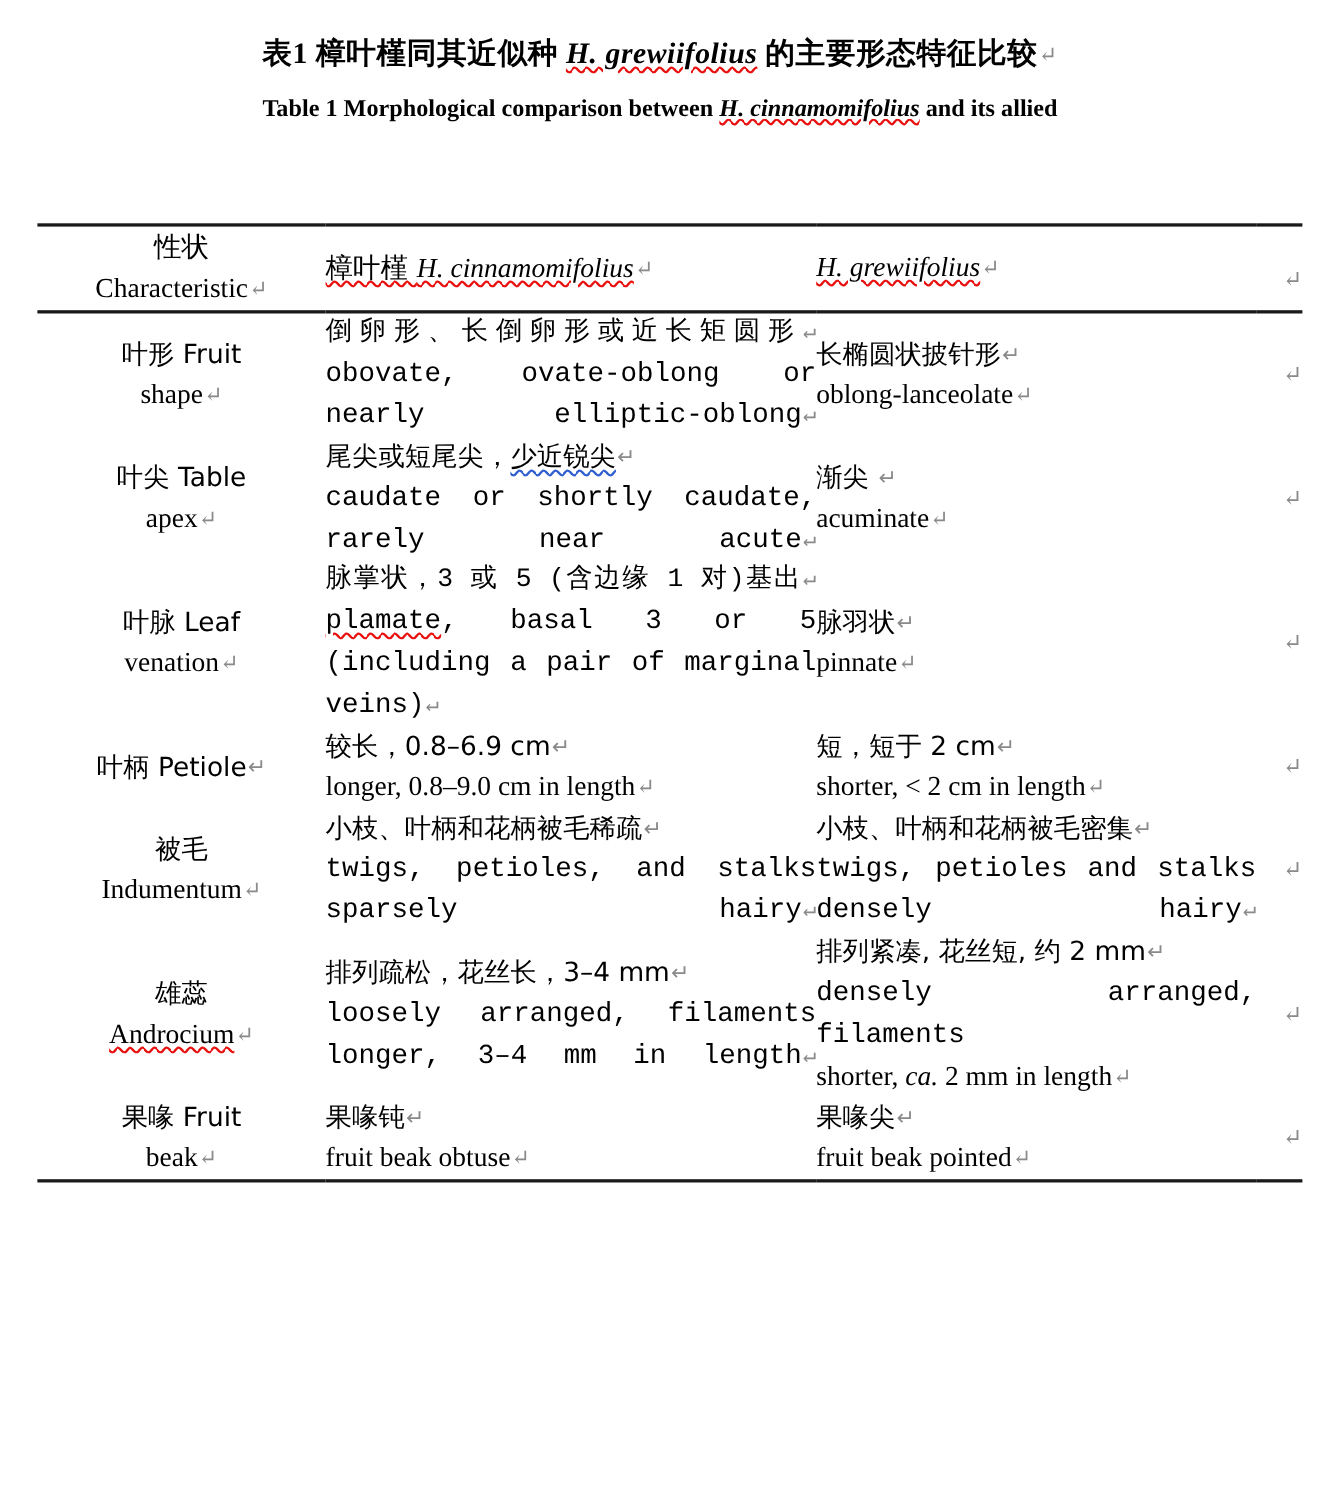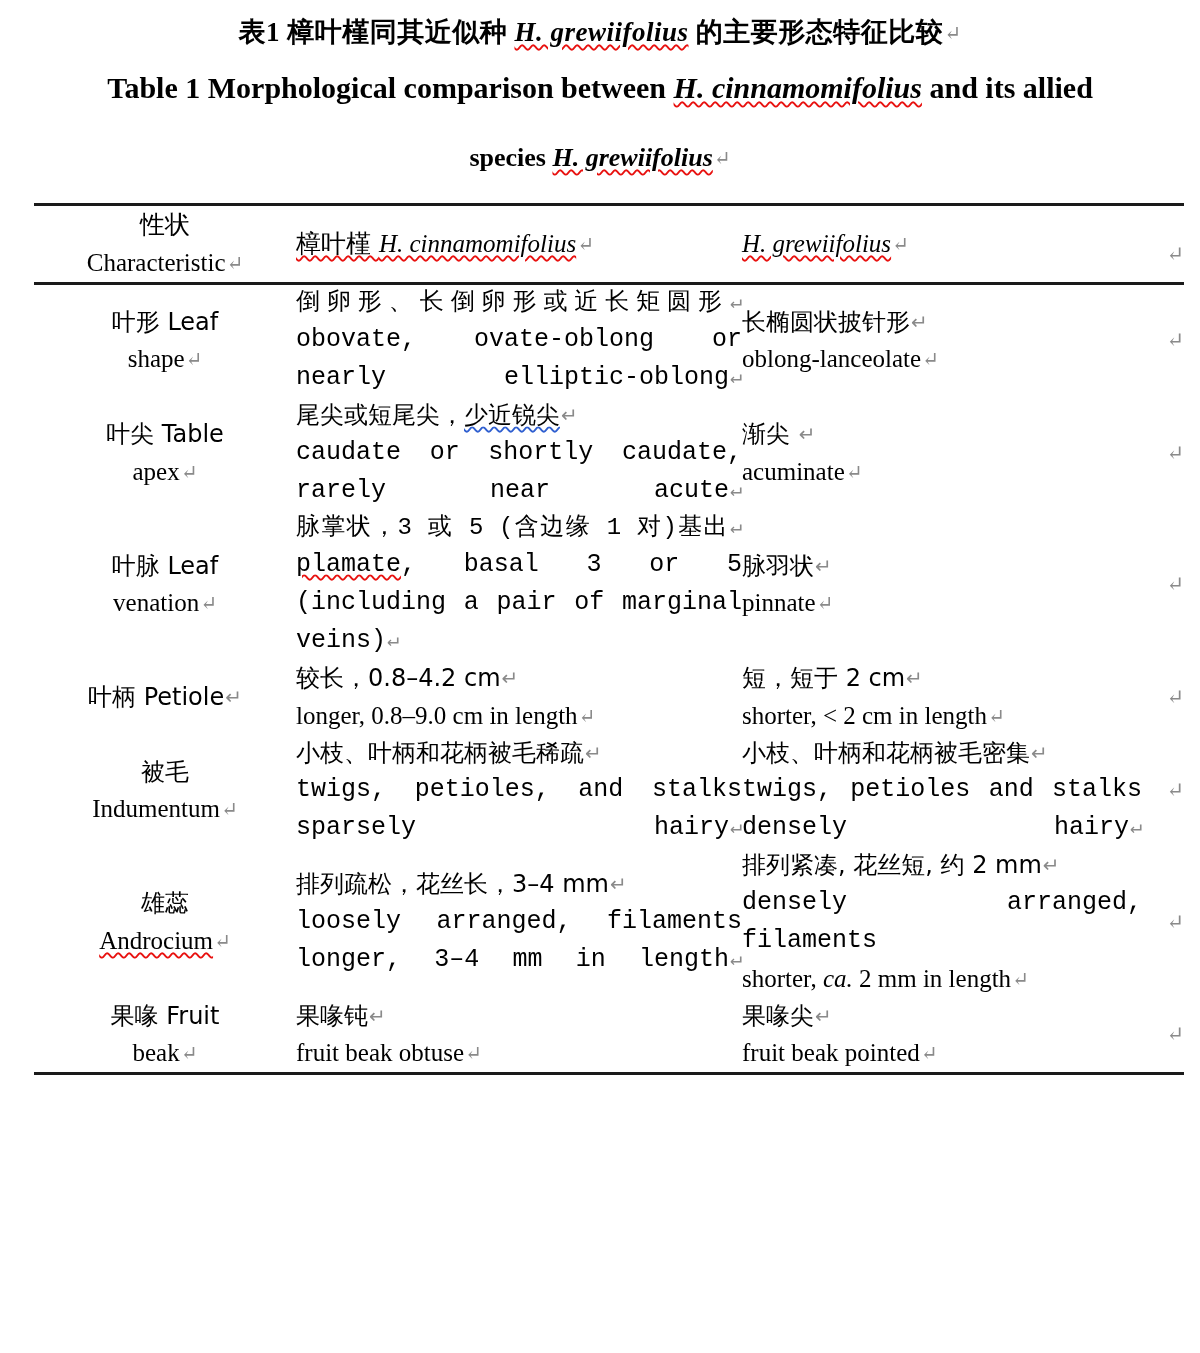--- a/index.html
+++ b/index.html
@@ -11,32 +11,32 @@
     width: 1200px;
     height: 1353px;
     font-family: "Liberation Serif", "DejaVu Serif", serif;
     color: #000000;
     position: relative;
     overflow: hidden;
   }
 
   
   .title-block {
-    padding-top: 16px;
+    padding-top: 32px;
   }
   .title-cn {
     text-align: center;
     font-size: 27px;
     font-weight: bold;
     line-height: 1.25;
     letter-spacing: 0.5px;
   }
   .title-en {
     text-align: center;
-    font-size: 30px;
+    font-size: 22px;
     font-weight: bold;
     line-height: 1.3;
     margin-top: 18px;
     padding: 0 38px;
   }
   .title-en-2 {
     text-align: center;
     font-size: 26px;
     font-weight: bold;
     line-height: 1.3;
@@ -117,23 +117,20 @@
 <div class="title-block">
 
   <div class="title-cn">
     <span>表1  樟叶槿同其近似种 </span><span class="ital sq-red">H. grewiifolius</span><span> 的主要形态特征比较</span><span class="pil">↵</span>
   </div>
 
   <div class="title-en">
     <span>Table 1 Morphological comparison between </span><span class="ital sq-red">H. cinnamomifolius</span><span> and its allied</span>
   </div>
 
-  <div class="title-en-2">
-    <span>species </span><span class="ital sq-red">H. grewiifolius</span><span class="pil">↵</span>
-  </div>
 
 </div>
 
 <div class="tbl-wrap">
 <table class="morpho">
 
   <tbody>
         <tr class="hdr-row">
     <td class="c1">
       <span class="ln hdr-cn">性状</span>
@@ -145,21 +142,21 @@
     <td class="c3 centered">
       <span class="ital sq-red">H. grewiifolius</span><span class="pil">↵</span>
     </td>
     <td class="c4">
       <span class="pil pil-stack">↵</span>
     </td>
   </tr>
 
   <tr>
     <td class="c1">
-      <span class="ln cn">叶形  Leaf</span>
+      <span class="ln cn">叶形  Fruit</span>
       <span class="ln"><span>shape</span><span class="pil">↵</span></span>
     </td>
     <td class="c2">
       <span class="ln cn just"><span>倒卵形、长倒卵形或近长矩圆形</span><span class="pil">↵</span></span>
       <span class="ln just"><span>obovate, ovate-oblong or nearly elliptic-oblong</span><span class="pil">↵</span></span>
     </td>
     <td class="c3">
       <span class="ln cn"><span>长椭圆状披针形</span><span class="pil">↵</span></span>
       <span class="ln"><span>oblong-lanceolate</span><span class="pil">↵</span></span>
     </td>
@@ -202,21 +199,21 @@
     <td class="c4">
       <span class="pil">↵</span>
     </td>
   </tr>
 
   <tr>
     <td class="c1">
       <span class="ln cn"><span>叶柄  Petiole</span><span class="pil">↵</span></span>
     </td>
     <td class="c2">
-      <span class="ln cn"><span>较长，0.8–4.2 cm</span><span class="pil">↵</span></span>
+      <span class="ln cn"><span>较长，0.8–6.9 cm</span><span class="pil">↵</span></span>
       <span class="ln"><span>longer, 0.8–9.0 cm in length</span><span class="pil">↵</span></span>
     </td>
     <td class="c3">
       <span class="ln cn"><span>短，短于 2 cm</span><span class="pil">↵</span></span>
       <span class="ln"><span>shorter, &lt; 2 cm in length</span><span class="pil">↵</span></span>
     </td>
     <td class="c4">
       <span class="pil">↵</span>
     </td>
   </tr>

